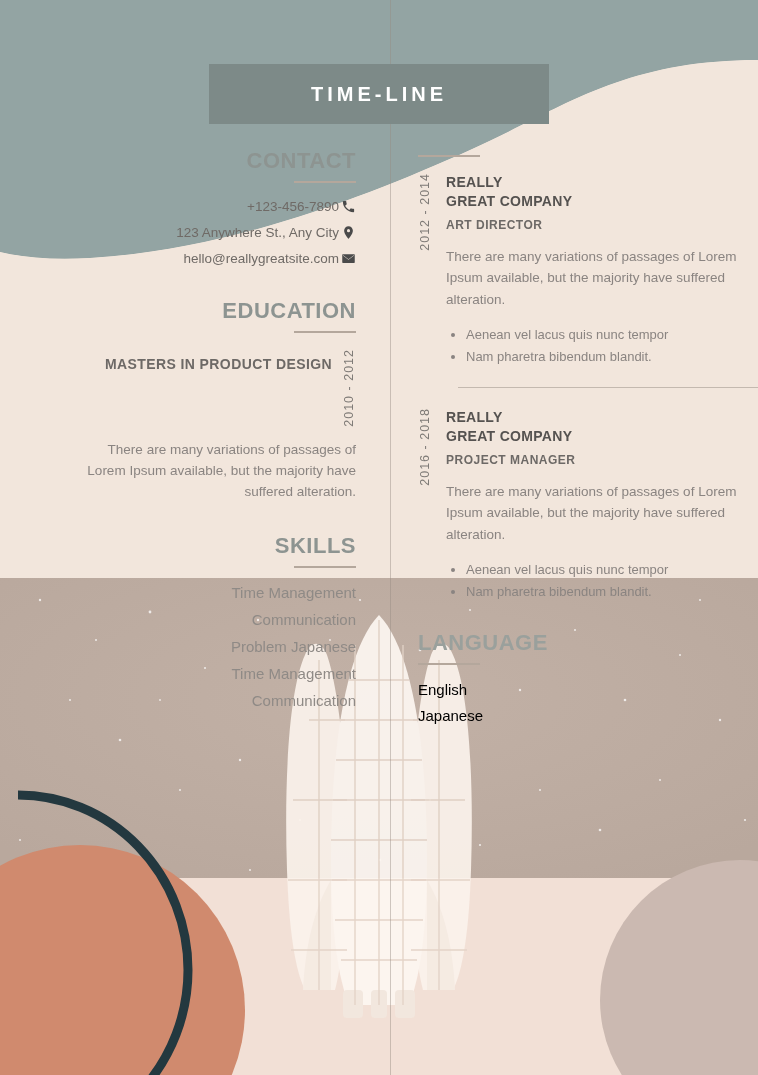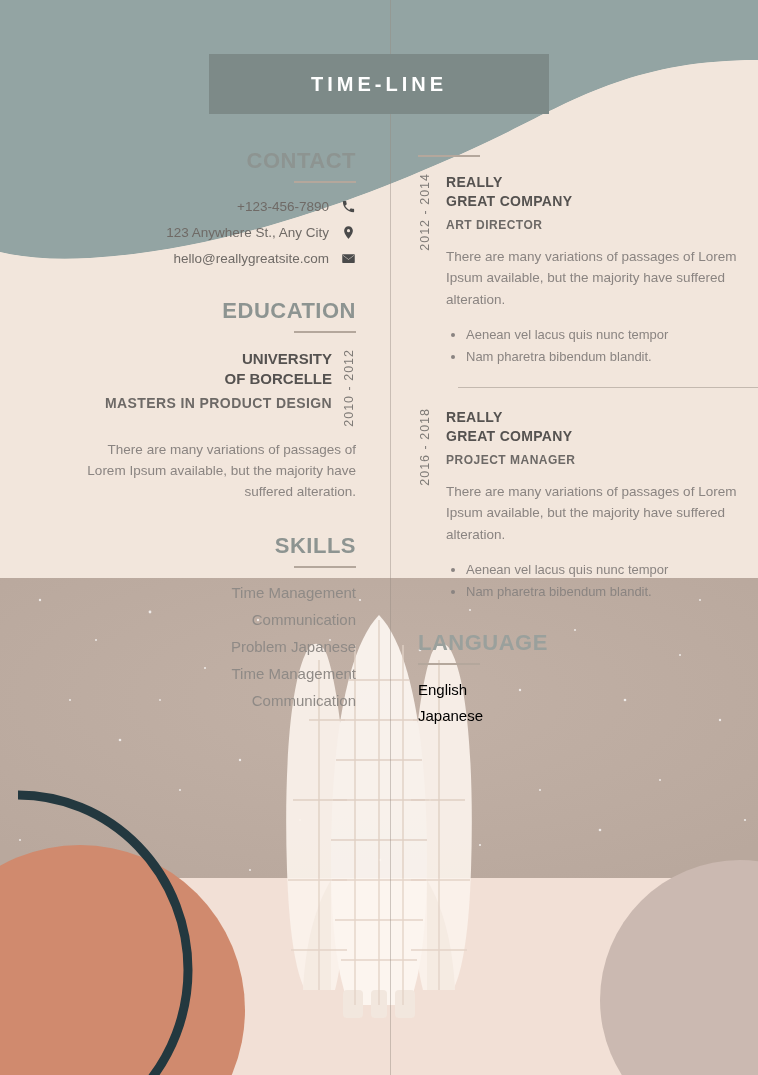--- a/index.html
+++ b/index.html
@@ -34,21 +34,21 @@
     top: 0;
     width: 1px;
     height: 1075px;
     background: rgba(150,140,130,0.45);
   }
 
   
   .title-banner {
     position: absolute;
     left: 209px;
-    top: 54px;
+    top: 64px;
     width: 340px;
     height: 60px;
     background: #7d8a88;
     display: flex;
     align-items: center;
     justify-content: center;
   }
   .title-banner .title-text {
     color: #ffffff;
     font-size: 20px;
@@ -77,21 +77,21 @@
     width: 62px;
     margin-top: 7px;
     margin-bottom: 16px;
   }
   .left-col .sec-rule { margin-left: auto; }
 
   .contact-row {
     display: flex;
     align-items: center;
     justify-content: flex-end;
-    gap: 12px;
+    gap: 2px;
     margin-bottom: 11px;
   }
   .contact-text {
     font-size: 13.5px;
     color: #6f6a66;
   }
   .c-icon {
     width: 15px;
     height: 15px;
     flex: 0 0 15px;
@@ -354,24 +354,20 @@
         </span>
       </div>
     </div>
 
     <div style="margin-top:32px;padding-left:40px;">
       <h2 class="sec-head">EDUCATION</h2>
       <div class="sec-rule"></div>
 
       <div class="edu-wrap">
         <div class="edu-body">
-          <div class="edu-school">
-            <span>UNIVERSITY</span><br>
-            <span>OF BORCELLE</span>
-          </div>
           <div class="edu-degree">MASTERS IN PRODUCT DESIGN</div>
         </div>
         <div class="vdate">2010 - 2012</div>
       </div>
       <div class="edu-desc">There are many variations of passages of Lorem Ipsum available, but the majority have suffered alteration.</div>
     </div>
 
     <div style="margin-top:30px;">
       <h2 class="sec-head">SKILLS</h2>
       <div class="sec-rule"></div>

